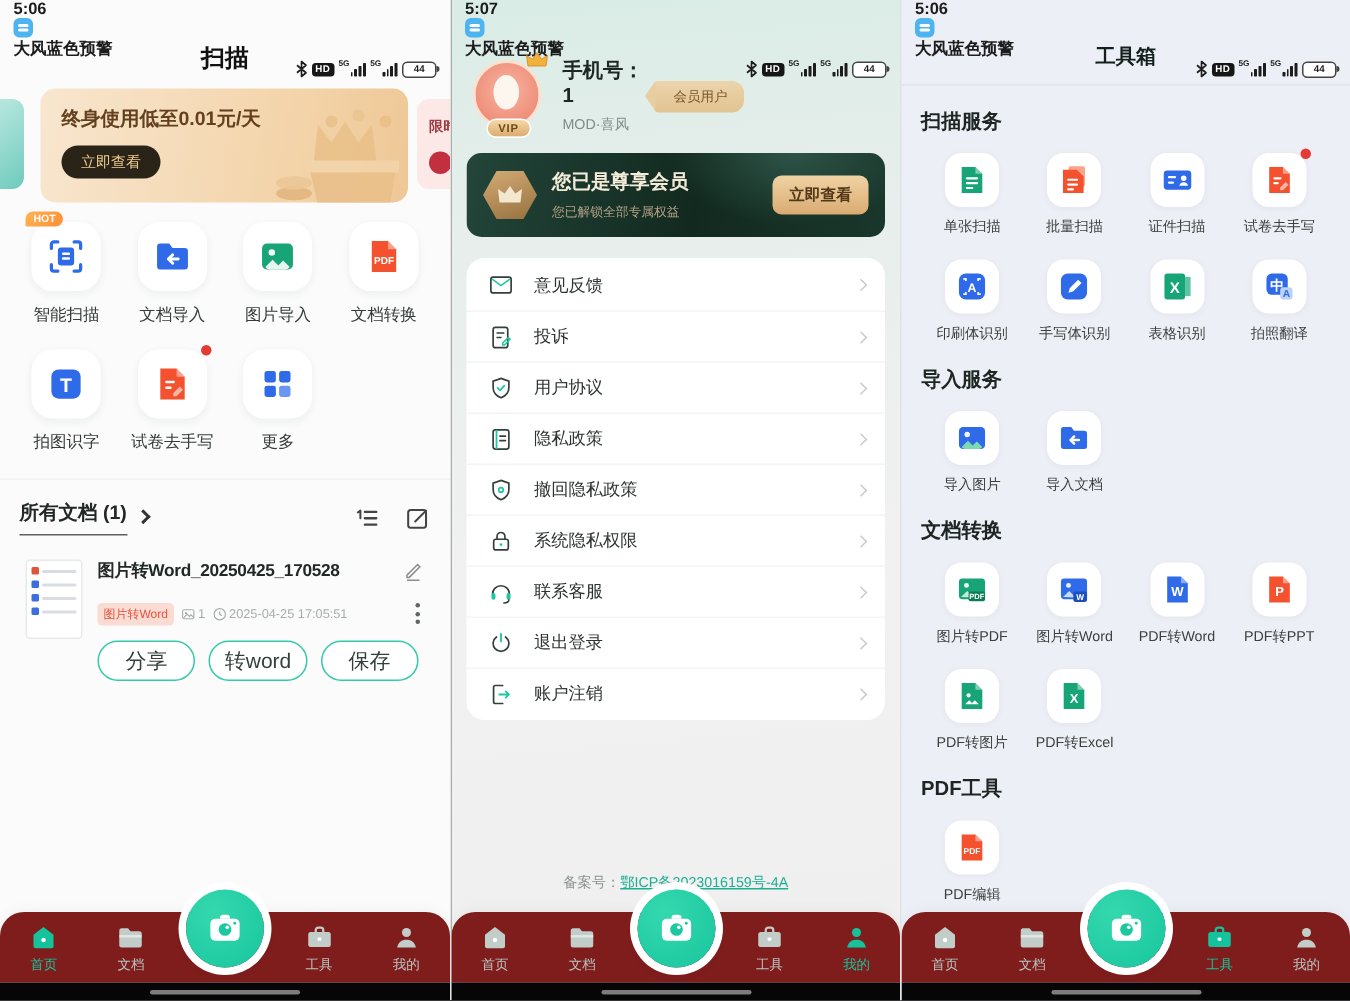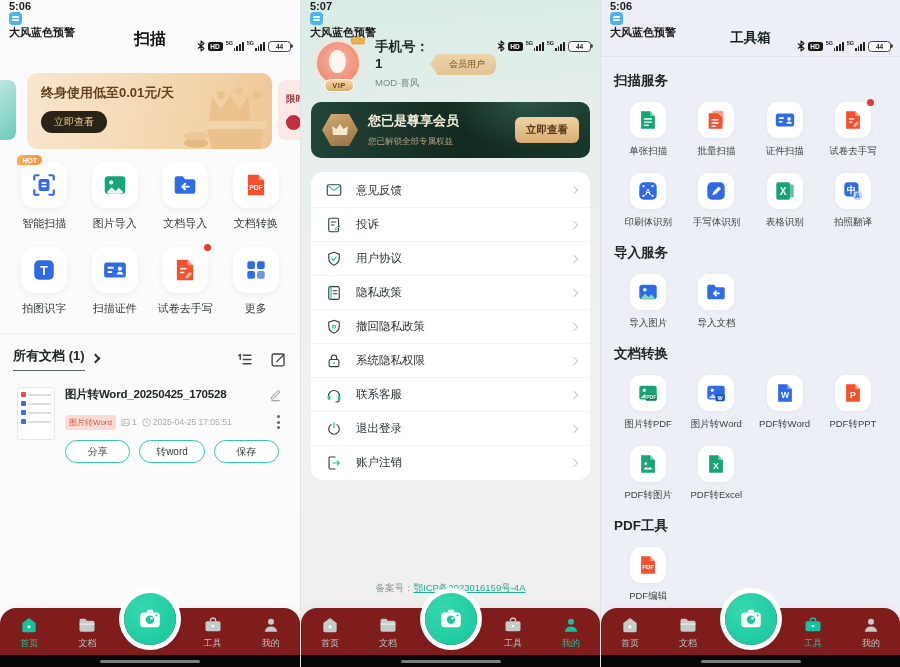--- a/index.html
+++ b/index.html
@@ -30,21 +30,21 @@
   .bottomnav { position:absolute; left:0; right:0; bottom:12px; height:47px; background:#7f1d1d; border-radius:16px 16px 0 0; display:flex; align-items:center; box-shadow:0 -2px 8px rgba(0,0,0,.04); }
   .nav-item { flex:1; display:flex; flex-direction:column; align-items:center; gap:2px; font-size:9px; color:#b9c4c0; padding-top:2px; }
   .nav-item svg { display:block; }
   .nav-item.active { color:#14c39b; }
   .cam-slot { flex:1.15; }
   .cam-btn { position:absolute; left:50%; transform:translateX(-50%); bottom:22px; width:52px; height:52px; border-radius:50%; background:radial-gradient(circle at 35% 30%,#35d8ae,#17c69e); box-shadow:0 0 0 5px #fff, 0 3px 8px rgba(0,0,0,.12); display:flex; align-items:center; justify-content:center; }
   .homebar { position:absolute; left:0; right:0; bottom:0; height:12px; background:#060606; }
   .homebar i { display:block; width:100px; height:3px; border-radius:2px; background:#7d7d7d; margin:4.5px auto 0; }
 
   
-  .page-title { text-align:center; font-size:16px; font-weight:bold; color:#111; margin:3px 0 23px; }
+  .page-title { text-align:center; font-size:16px; font-weight:bold; color:#111; margin:3px 0 9px; }
   .carousel { position:relative; height:76px; margin-bottom:13px; }
   .sliver-left { position:absolute; left:0; top:7px; width:16px; height:60px; border-radius:0 8px 8px 0; background:linear-gradient(140deg,#b8e7de,#6fcabd); }
   .banner { position:absolute; left:27px; width:245px; top:0; bottom:0; border-radius:10px; background:linear-gradient(100deg,#f8e6cf 0%,#f3d3a8 70%,#eec795 100%); overflow:hidden; padding:11px 0 0 14px; }
   .banner-headline { font-size:13px; font-weight:bold; color:#63411f; position:relative; z-index:2; }
   .banner-cta { margin-top:9px; display:inline-block; background:#2a2317; color:#ecca90; font-size:10px; padding:4px 13px; border-radius:999px; border:none; position:relative; z-index:2; }
   .banner-art { position:absolute; right:6px; bottom:-4px; opacity:.9; }
   .sliver-right { position:absolute; right:-4px; top:7px; width:26px; height:60px; border-radius:8px 0 0 8px; background:#fce9e7; padding:8px 0 0 8px; }
   .sliver-right .lt { font-size:9.5px; font-weight:bold; color:#9c3a40; white-space:nowrap; }
   .sliver-right .rdot { display:block; width:15px; height:15px; border-radius:50%; background:#c22f3e; margin-top:9px; }
 
@@ -70,21 +70,21 @@
   .doc-info { flex:1; margin-left:10px; min-width:0; }
   .doc-title-row { display:flex; align-items:flex-start; }
   .doc-title { font-size:11.5px; font-weight:bold; color:#222826; letter-spacing:-.2px; }
   .pencil-btn { margin-left:auto; padding-left:4px; }
   .doc-meta { display:flex; align-items:center; margin-top:7px; gap:5px; }
   .doc-tag { background:#fbdcd4; color:#e2543c; font-size:8px; padding:2px 4px; border-radius:3px; white-space:nowrap; }
   .meta-ic { color:#a6aeab; font-size:8.5px; display:flex; align-items:center; gap:2px; white-space:nowrap; }
   .ellipsis-btn { margin-left:auto; width:10px; display:flex; flex-direction:column; align-items:center; gap:2.5px; padding:2px 0; }
   .ellipsis-btn i { width:3px; height:3px; border-radius:50%; background:#5f6664; }
   .doc-actions { display:flex; gap:9px; margin-top:9px; padding-right:4px; }
-  .pill-btn { flex:1; border:1px solid #35c9a8; background:#fff; color:#33403c; font-size:10px; border-radius:999px; padding:3.5px 0; text-align:center; }
+  .pill-btn { flex:1; border:1px solid #35c9a8; background:#fff; color:#33403c; font-size:14px; border-radius:999px; padding:3.5px 0; text-align:center; }
 
   
   .profile-row { display:flex; align-items:center; margin:12px 14px 0; }
   .avatar-wrap { position:relative; width:48px; height:48px; flex:0 0 48px; }
   .avatar { width:46px; height:46px; border-radius:50%; background:radial-gradient(circle at 50% 42%,#f7b5a2 0%,#ef8f7a 70%); border:2.5px solid #fbe2d0; position:relative; overflow:hidden; }
   .avatar::after { content:""; position:absolute; left:12px; top:8px; width:17px; height:23px; border-radius:50%; background:#fcf6ee; }
   .crown { position:absolute; top:-6px; right:-3px; }
   .vip-pill { position:absolute; left:50%; transform:translateX(-50%); bottom:-4px; background:linear-gradient(#f6d8a8,#dcab6e); border:1.5px solid #fff; color:#6b4a1a; font-size:7.5px; font-weight:bold; padding:1px 7px; border-radius:8px; letter-spacing:.5px; }
   .prof-texts { margin-left:12px; }
   .prof-phone { font-size:13.5px; font-weight:bold; color:#1d2723; }
@@ -188,66 +188,54 @@
             <rect x="7" y="6.5" width="10" height="11" rx="2" fill="#2f6be8"></rect>
             <rect x="9.5" y="9.5" width="5" height="1.5" rx=".75" fill="#fff"></rect>
             <rect x="9.5" y="12.5" width="5" height="1.5" rx=".75" fill="#fff"></rect>
           </svg>
       </div>
       <div class="qa-label">智能扫描</div>
     </div>
     <div class="qa">
       <div class="qa-tile">
         <svg width="26" height="26" viewBox="0 0 24 24">
+            <path d="M2.5 6a2 2 0 0 1 2-2h5.5l2 2.8h7.5a2 2 0 0 1 2 2V18a2 2 0 0 1-2 2h-15a2 2 0 0 1-2-2z" fill="#2f6be8"></path>
+            <path d="M15.5 13.5H9.5m0 0l2.6-2.6M9.5 13.5l2.6 2.6" stroke="#fff" stroke-width="1.8" fill="none" stroke-linecap="round" stroke-linejoin="round"></path>
+          </svg>
+      </div>
+      <div class="qa-label">文档导入</div>
+    </div>
+    <div class="qa">
+      <div class="qa-tile">
+        <svg width="26" height="26" viewBox="0 0 24 24">
             <rect x="2.5" y="4" width="19" height="16" rx="3" fill="#17a578"></rect>
             <circle cx="8.5" cy="9.5" r="2" fill="#fff" opacity=".95"></circle>
             <path d="M4.5 18.5l4.5-4.5 3.5 3.5 3-3 4 4a3 3 0 0 1-2.5 1.5h-10a3 3 0 0 1-2.5-1.5z" fill="#fff" opacity=".9"></path>
           </svg>
       </div>
       <div class="qa-label">图片导入</div>
-    </div>
-    <div class="qa">
-      <div class="qa-tile">
-        <svg width="26" height="26" viewBox="0 0 24 24">
-            <path d="M2.5 6a2 2 0 0 1 2-2h5.5l2 2.8h7.5a2 2 0 0 1 2 2V18a2 2 0 0 1-2 2h-15a2 2 0 0 1-2-2z" fill="#2f6be8"></path>
-            <path d="M15.5 13.5H9.5m0 0l2.6-2.6M9.5 13.5l2.6 2.6" stroke="#fff" stroke-width="1.8" fill="none" stroke-linecap="round" stroke-linejoin="round"></path>
-          </svg>
-      </div>
-      <div class="qa-label">文档导入</div>
     </div>
     <div class="qa">
       <div class="qa-tile">
         <svg width="26" height="26" viewBox="0 0 24 24">
             <path d="M4.5 2.5h10l5 5v14h-15z" fill="#f4512e"></path>
             <path d="M14.5 2.5l5 5h-5z" fill="#fff" opacity=".45"></path>
             <text x="12" y="16.5" text-anchor="middle" font-size="6.2" font-weight="bold" fill="#fff">PDF</text>
           </svg>
       </div>
       <div class="qa-label">文档转换</div>
     </div>
     <div class="qa">
       <div class="qa-tile">
         <svg width="26" height="26" viewBox="0 0 24 24">
             <rect x="3" y="3" width="18" height="18" rx="4.5" fill="#2f6be8"></rect>
             <text x="12" y="17" text-anchor="middle" font-size="12" font-weight="bold" fill="#fff">T</text>
           </svg>
       </div>
       <div class="qa-label">拍图识字</div>
-    </div>
-    <div class="qa">
-      <div class="qa-tile">
-        <svg width="26" height="26" viewBox="0 0 24 24">
-            <rect x="2" y="5" width="20" height="14" rx="2.5" fill="#2f6be8"></rect>
-            <rect x="5" y="9" width="6" height="1.8" rx=".9" fill="#fff"></rect>
-            <rect x="5" y="13" width="4.5" height="1.8" rx=".9" fill="#fff"></rect>
-            <circle cx="16.5" cy="10.8" r="2" fill="#fff"></circle>
-            <path d="M13.3 16.2c.4-1.7 1.7-2.5 3.2-2.5s2.8.8 3.2 2.5z" fill="#fff"></path>
-          </svg>
-      </div>
-      <div class="qa-label">扫描证件</div>
     </div>
     <div class="qa">
       <div class="qa-tile">
           <span class="notif-dot"></span>
         <svg width="26" height="26" viewBox="0 0 24 24">
             <path d="M4.5 2.5h10l5 5v14h-15z" fill="#f4512e"></path>
             <path d="M14.5 2.5l5 5h-5z" fill="#fff" opacity=".45"></path>
             <rect x="7.5" y="10" width="6" height="1.6" rx=".8" fill="#fff"></rect>
             <rect x="7.5" y="13.5" width="4" height="1.6" rx=".8" fill="#fff"></rect>
             <path d="M12.5 17.5l4-4 2 2-4 4h-2z" fill="#f9b5a3"></path>

